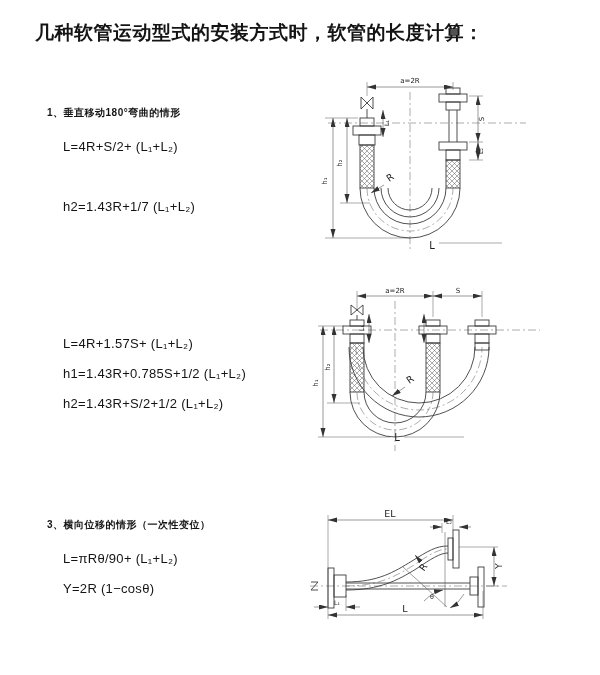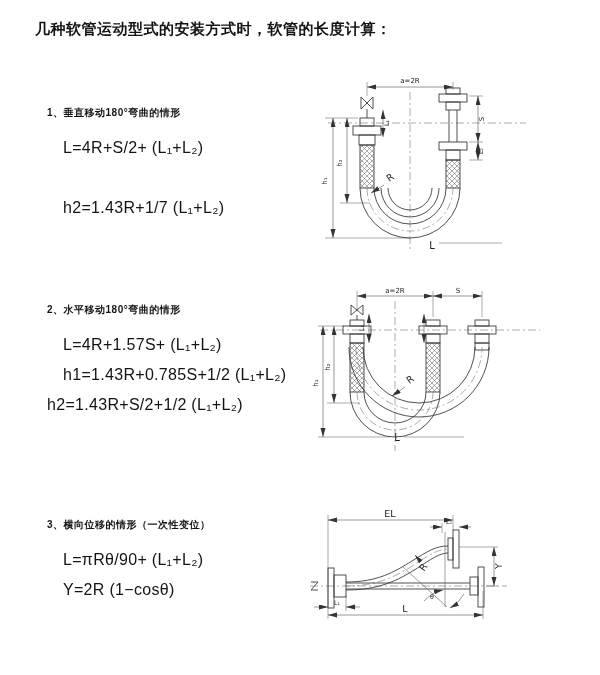--- a/index.html
+++ b/index.html
@@ -1,23 +1,23 @@
 <!DOCTYPE html>
 <html><head>
 <meta charset="utf-8">
 <style>
   html,body{margin:0;padding:0;background:#e8e8e8;}
   .page{
     position:relative;width:600px;height:675px;background:#ffffff;
     font-family:"Liberation Sans","DejaVu Sans",sans-serif;color:#141414;
     overflow:hidden;
   }
-  .title{position:absolute;left:35px;top:20px;font-size:15px;font-weight:bold;letter-spacing:0.5px;}
+  .title{position:absolute;left:35px;top:20px;font-size:19px;font-weight:bold;letter-spacing:0.5px;}
   .sec-heading{position:absolute;font-size:10px;font-weight:bold;letter-spacing:0.5px;}
-  .formula{position:absolute;font-size:16px;letter-spacing:0.3px;text-align:center;}
+  .formula{position:absolute;font-size:13px;letter-spacing:0.3px;text-align:center;}
   .diag{position:absolute;}
   .diag line,.diag path,.diag polyline{stroke:#3c3c3c;fill:none;stroke-width:0.9;}
   .diag rect:not(.braid){fill:none;stroke:#3c3c3c;stroke-width:0.9;}
   .diag rect.braid{stroke:#3c3c3c;stroke-width:0.9;}
   .diag line.cl,.diag path.cl{stroke:#666;stroke-width:0.55;stroke-dasharray:8 3 2 3;}
   .diag line.ext{stroke:#555;stroke-width:0.5;}
   .diag line.dl,.diag path.dl{stroke:#444;stroke-width:0.55;}
   .diag line.thin,.diag path.thin{stroke:#555;stroke-width:0.55;}
   .diag text{fill:#1d1d1d;font-size:7px;font-family:"DejaVu Sans",sans-serif;stroke:none;}
   .diag text.big{font-size:10px;}
@@ -121,24 +121,23 @@
     <g>
       <line class="dl" x1="72" y1="119" x2="59" y2="127" marker-end="url(#ae)"></line>
       <text class="med" transform="rotate(-35 80 114)" x="80" y="114" text-anchor="middle">R</text>
     </g>
     <g>
       <line class="ext" x1="127" y1="177" x2="190" y2="177"></line>
       <text class="big" x="120" y="183" text-anchor="middle">L</text>
     </g>
   </svg>
 
-  <div class="sec-heading" style="left:47px;top:303px">2、水平移动180°弯曲的情形</div>
   <div class="formula" style="left:63px;top:336px">L=4R+1.57S+ (L₁+L₂)</div>
   <div class="formula" style="left:63px;top:366px">h1=1.43R+0.785S+1/2 (L₁+L₂)</div>
-  <div class="formula" style="left:47px;top:396px">h2=1.43R+S/2+1/2 (L₁+L₂)</div>
+  <div class="formula" style="left:63px;top:396px">h2=1.43R+S/2+1/2 (L₁+L₂)</div>
 
   <svg class="diag" style="left:312px;top:283px" width="235" height="175" viewBox="0 0 235 175">
     <g>
       <line class="cl" x1="83" y1="18" x2="83" y2="168"></line>
       <line class="cl" x1="8" y1="47" x2="228" y2="47"></line>
     </g>
     <g>
       <line class="ext" x1="45" y1="28" x2="45" y2="8"></line>
       <line class="ext" x1="121" y1="34" x2="121" y2="8"></line>
       <line class="ext" x1="170" y1="34" x2="170" y2="8"></line>

